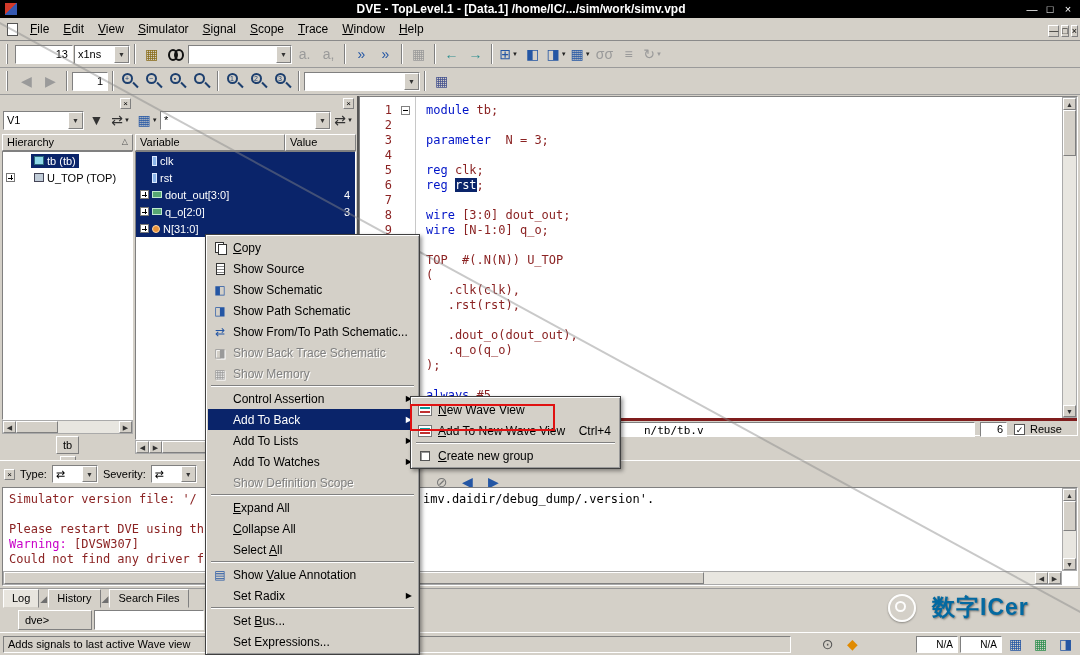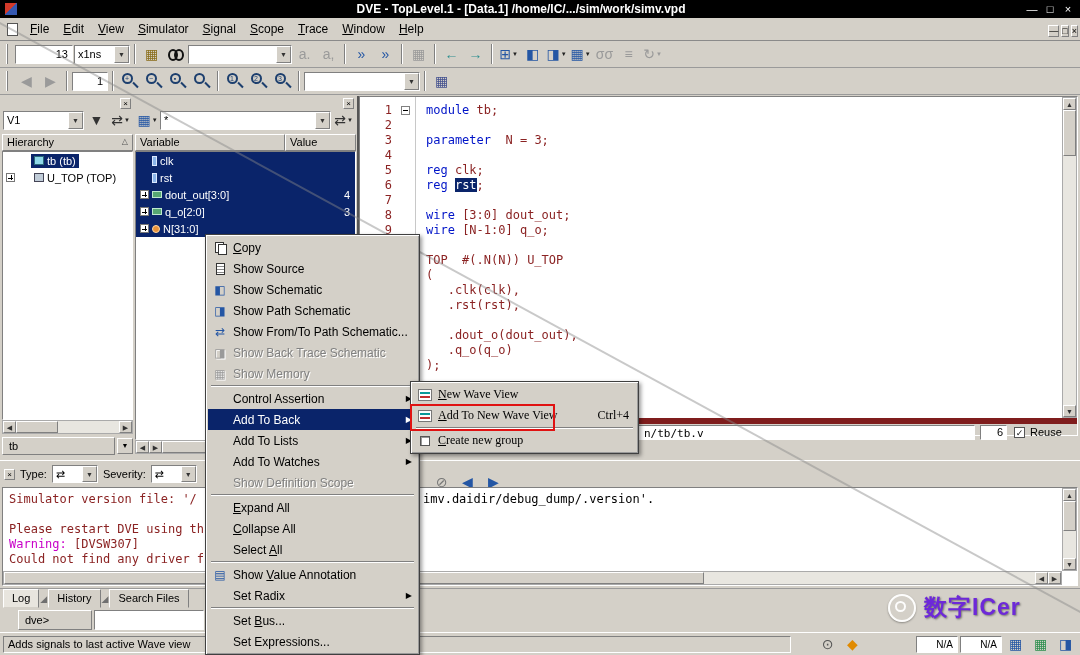--- a/index.html
+++ b/index.html
@@ -72,21 +72,21 @@
   .tree-hl { display:inline-flex; align-items:center; gap:3px; padding:1px 3px; }
   .tree-hl.sel { background:#0a246a; color:#fff; }
   .hi-icon { width:10px; height:9px; flex:none; }
   .hi-icon.cyan { background:#8fd8ea; border:1px solid #2a6a7a; }
   .hi-icon.gray { background:#c0ccd8; border:1px solid #445; }
   .hscroll { height:14px; display:flex; background:#e8e6e0; border:1px solid #aaa; flex:none; }
   .sb-btn { width:13px; height:12px; background:#d4d0c8; border:1px solid; border-color:#fff #808080 #808080 #fff;
             font-size:7px; line-height:11px; text-align:center; color:#333; flex:none; }
   .sb-track { flex:1; position:relative; }
   .sb-thumb { position:absolute; background:#d4d0c8; border:1px solid; border-color:#fff #808080 #808080 #fff; }
-  .hier-tab-row { position:absolute; left:2px; top:436px; width:131px; height:20px; display:flex; gap:2px; align-items:center; }
+  .hier-tab-row { position:absolute; left:2px; top:436px; width:131px; height:20px; display:flex; gap:2px; align-items:center;flex-direction:column; }
   .hier-tab { flex:1; height:18px; background:#d4d0c8; border:1px solid; border-color:#fff #808080 #808080 #fff;
               font-size:11px; padding:2px 6px; }
   .small-btn { width:16px; height:16px; background:#d4d0c8; border:1px solid; border-color:#fff #808080 #808080 #fff;
                font-size:7px; line-height:14px; text-align:center; flex:none; }
 
   
   #var-panel { position:absolute; left:135px; top:96px; width:221px; height:358px; display:flex; flex-direction:column; }
   .var-row { height:17px; display:flex; align-items:center; font-size:11px; }
   .var-row.sel { background:#0a246a; color:#fff; }
   .var-name { flex:none; width:150px; display:flex; align-items:center; gap:3px; padding-left:4px; overflow:hidden; white-space:nowrap; }
@@ -107,21 +107,21 @@
   .fold-box { position:absolute; left:3px; top:9px; width:9px; height:9px; border:1px solid #808080; background:#fff; }
   .fold-box::before { content:""; position:absolute; left:1px; right:1px; top:3px; height:1px; background:#000; }
   .src-code { flex:1; padding:6px 0 0 10px; font:12px/15px "DejaVu Sans Mono", monospace; white-space:pre; overflow:hidden; }
   .code-line { height:15px; }
   .seg-kw { color:#0014c8; }
   .seg-pl { color:#8b2323; }
   .seg-hl { color:#fff; background:#0a246a; }
   .seg-warn { color:#c800c8; }
   .vscroll { width:15px; display:flex; flex-direction:column; background:#e8e6e0; border:1px solid #aaa; flex:none; }
   .vscroll .sb-btn { width:13px; }
-  .path-bar { height:17px; background:#d4d0c8; border-top:6px solid #7f1d1d; position:relative; flex:none; font-size:11px; }
+  .path-bar { height:17px; background:#d4d0c8; border-top:3px solid #7f1d1d; position:relative; flex:none; font-size:11px; }
   .path-field { position:absolute; left:3px; top:1px; width:612px; height:15px; background:#fff;
                 border:1px solid; border-color:#808080 #fff #fff #808080; overflow:hidden; }
   .path-text { position:absolute; left:280px; top:1px; font:11px/13px "DejaVu Sans Mono", monospace; color:#000; white-space:nowrap; }
   .reuse-num { position:absolute; left:620px; top:1px; width:27px; height:15px; background:#fff;
                border:1px solid; border-color:#808080 #fff #fff #808080; text-align:right; padding-right:3px; font-size:11px; line-height:13px; }
   .reuse-check { position:absolute; left:654px; top:3px; width:11px; height:11px; background:#fff;
                  border:1px solid #555; font-size:9px; line-height:10px; text-align:center; color:#111; }
   .reuse-label { position:absolute; left:670px; top:2px; font-size:11px; }
 
   
@@ -153,43 +153,43 @@
   .status-msg { width:788px; height:17px; border:1px solid; border-color:#808080 #fff #fff #808080;
                 font-size:11px; line-height:15px; padding:0 4px; overflow:hidden; white-space:nowrap; }
   #status-right { margin-left:auto; display:flex; align-items:center; gap:2px; }
   #status-right .tb-field { height:17px; font-size:10px; line-height:15px; text-align:right; }
   #status-right .tb-btn { height:18px; }
 
   
   .menu { position:absolute; background:#d4d0c8; padding:2px; border:1px solid #404040;
           box-shadow: inset 1px 1px 0 #fff, inset -1px -1px 0 #9a9a9a, 2px 2px 4px rgba(0,0,0,.4); font-size:12px; }
   #context-menu { left:205px; top:234px; width:215px; z-index:50; }
-  #waves-submenu { left:410px; top:381px; width:229px; z-index:60;font-family:Liberation Serif, serif; }
+  #waves-submenu { left:410px; top:396px; width:211px; z-index:60; }
   .cmi { height:21px; display:flex; align-items:center; gap:4px; padding:0 3px; white-space:nowrap; }
   .cmi.hl { background:#0a246a; color:#fff; }
   .cmi.dis { color:#808080; text-shadow:1px 1px 0 #fff; }
   .mi-ico { width:18px; height:14px; flex:none; display:flex; align-items:center; justify-content:center; font-size:12px; }
   .mi-label { flex:1; overflow:hidden; }
   .mi-short { padding:0 4px 0 8px; }
   .mi-arrow { font-size:8px; padding-right:2px; }
   .menu-sep { height:2px; margin:1px 3px; border-top:1px solid #808080; border-bottom:1px solid #fff; }
   .ic-copy { position:relative; width:11px; height:12px; display:inline-block; }
   .ic-copy::before, .ic-copy::after { content:""; position:absolute; width:7px; height:9px; background:#fff; border:1px solid #333; }
   .ic-copy::before { left:0; top:0; } .ic-copy::after { left:3px; top:2px; }
   .ic-doc { width:9px; height:12px; border:1px solid #333; display:inline-block;
             background:linear-gradient(#fff 0 2px,#888 2px 3px,#fff 3px 5px,#888 5px 6px,#fff 6px 8px,#888 8px 9px,#fff 9px); }
   .ic-wave { width:14px; height:12px; border:1px solid #777; background:#fff; position:relative; display:inline-block; }
   .ic-wave::before { content:""; position:absolute; left:1px; right:1px; top:2px; height:2px; background:#0a9a9a; }
   .ic-wave::after { content:""; position:absolute; left:1px; right:1px; bottom:2px; height:2px; background:#c03030; }
   .ic-checkbox { width:10px; height:10px; background:#fff; border:1px solid #555; box-shadow:inset 1px 1px 0 #999; display:inline-block; }
   #red-box { position:absolute; left:410px; top:404px; width:145px; height:27px; border:2px solid #e01212; z-index:70; pointer-events:none; }
 
   
-  #watermark { position:absolute; left:888px; top:592px; z-index:80; display:flex; align-items:center; gap:8px;
-               color:#6d28d9; pointer-events:none; }
+  #watermark { position:absolute; left:888px; top:592px; z-index:80; display:flex; align-items:center; gap:16px;
+               color:#0369a1; pointer-events:none; }
   .wm-logo { width:28px; height:28px; border:2px solid rgba(255,255,255,.95); border-radius:50%; position:relative;
              box-shadow:0 1px 2px rgba(0,0,0,.35); }
   .wm-logo::before { content:""; position:absolute; left:5px; top:5px; width:7px; height:7px;
              border:2px solid rgba(255,255,255,.95); border-radius:50%; }
   .wm-text { font-size:23px; font-weight:bold; text-shadow:1px 1px 2px rgba(0,0,0,.45); letter-spacing:1px; }
   #diag-line { position:absolute; left:0; top:22px; width:1235px; height:2px; background:rgba(135,135,135,.45);
                transform:rotate(28.6deg); transform-origin:0 0; z-index:40; pointer-events:none; }
 </style>
 </head>
 <body>

